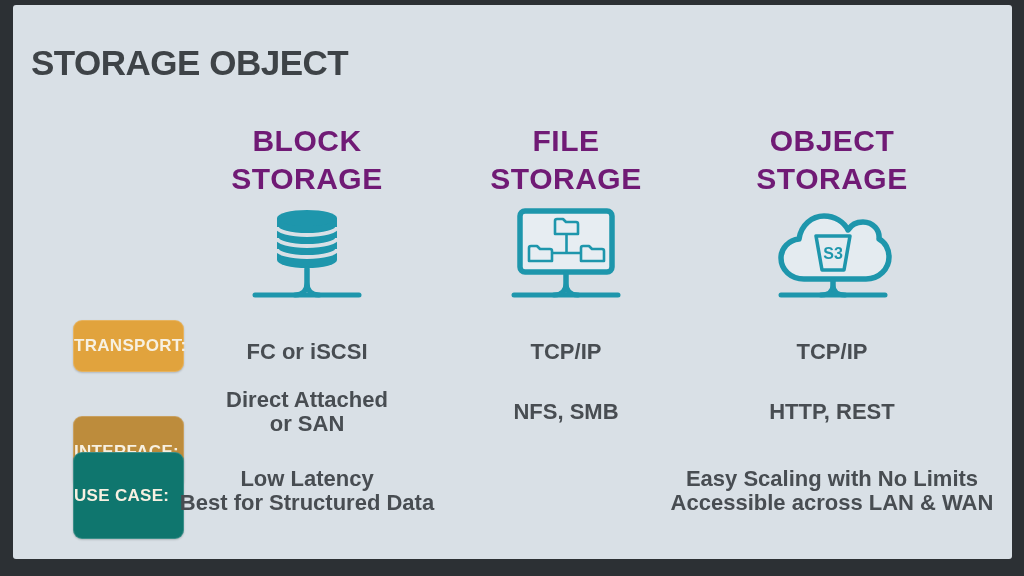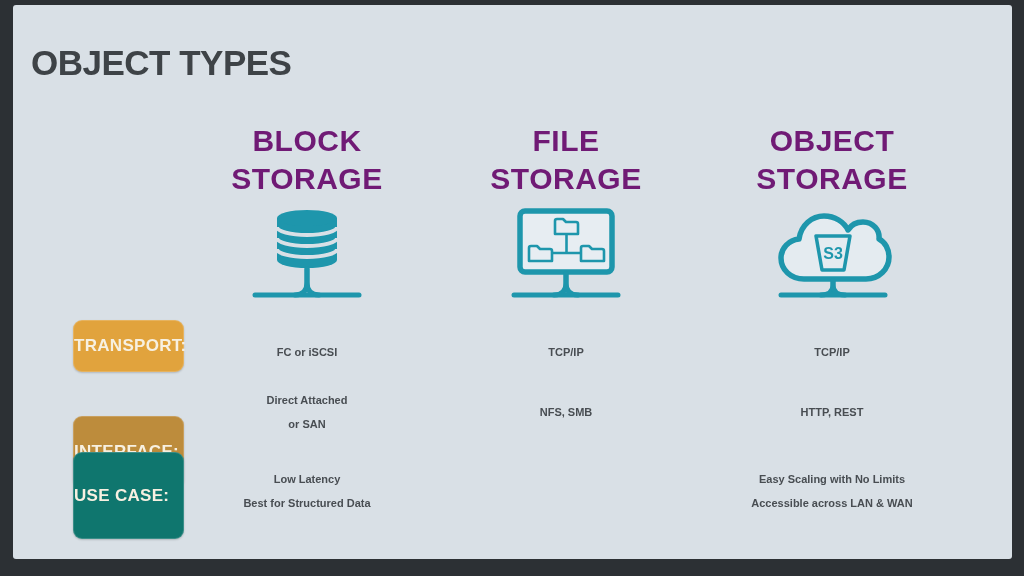--- a/index.html
+++ b/index.html
@@ -27,21 +27,21 @@
     font-size:30px;line-height:38px;font-weight:bold;color:#701a75;
     letter-spacing:0.5px;
   }
   .icon-row{
     position:absolute;top:203px;left:0;right:0;
     display:flex;justify-content:center;
   }
   .row{
     position:absolute;left:0;right:0;
     display:flex;flex-direction:column;justify-content:center;align-items:center;
-    font-size:11px;line-height:24px;font-weight:bold;color:#484d52;
+    font-size:22px;line-height:24px;font-weight:bold;color:#484d52;
     text-align:center;white-space:nowrap;
   }
   .row-transport{top:327px;height:40px;}
   .row-interface{top:383px;height:48px;}
   .row-usecase{top:462px;height:48px;}
   .vline:empty{display:none;}
   .label-box{
     position:absolute;left:60px;width:111px;border-radius:9px;
     display:flex;align-items:center;justify-content:flex-start;
     color:#f7f0e1;font-weight:bold;font-size:17px;letter-spacing:0.3px;
@@ -52,21 +52,21 @@
   .lb-interface{top:370px;height:72px;background:#bd8c3c;margin-top:41px;}
   .lb-usecase{top:447px;height:87px;background:#0f766e;}
   svg text{font-family:"Liberation Sans","DejaVu Sans",sans-serif;}
 </style>
 </head>
 <body>
 
 <div class="frame">
   <div class="slide">
 
-    <h1 class="title">OBJECT TYPES</h1>
+    <h1 class="title">STORAGE OBJECT</h1>
 
     <div class="label-box lb-transport">
         <span>TRANSPORT:</span>
       </div>
     <div class="label-box lb-interface">
         <span>INTERFACE:</span>
       </div>
     <div class="label-box lb-usecase">
         <span>USE CASE:</span>
       </div>

